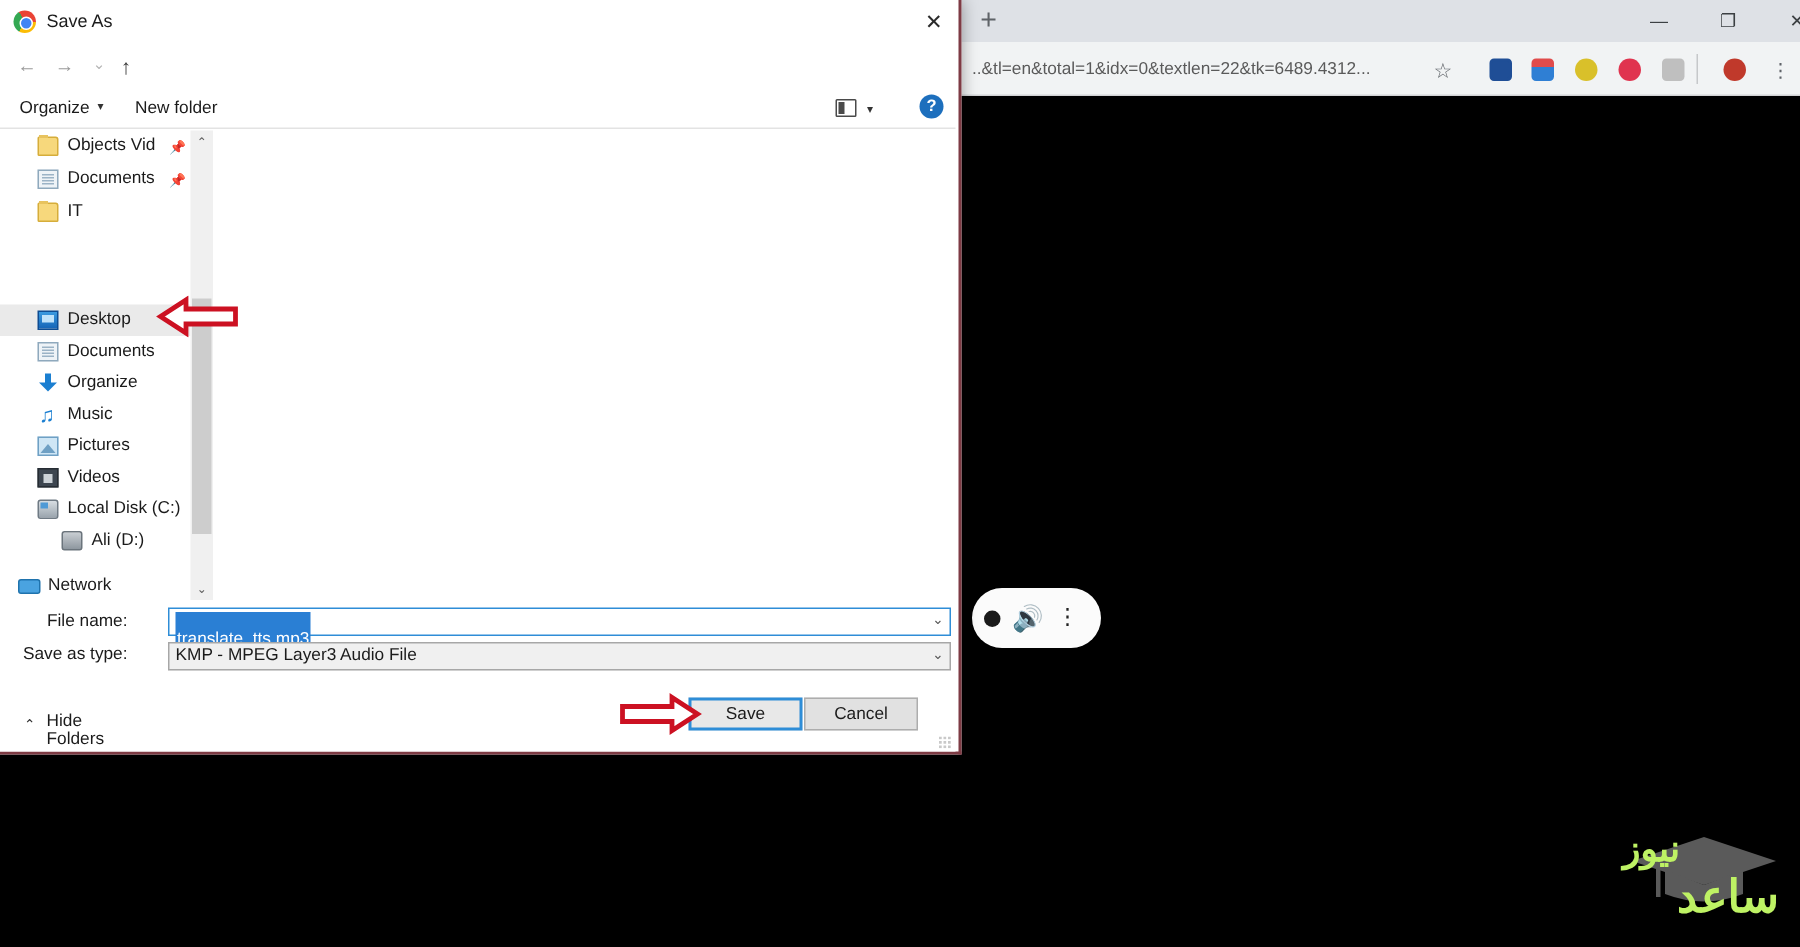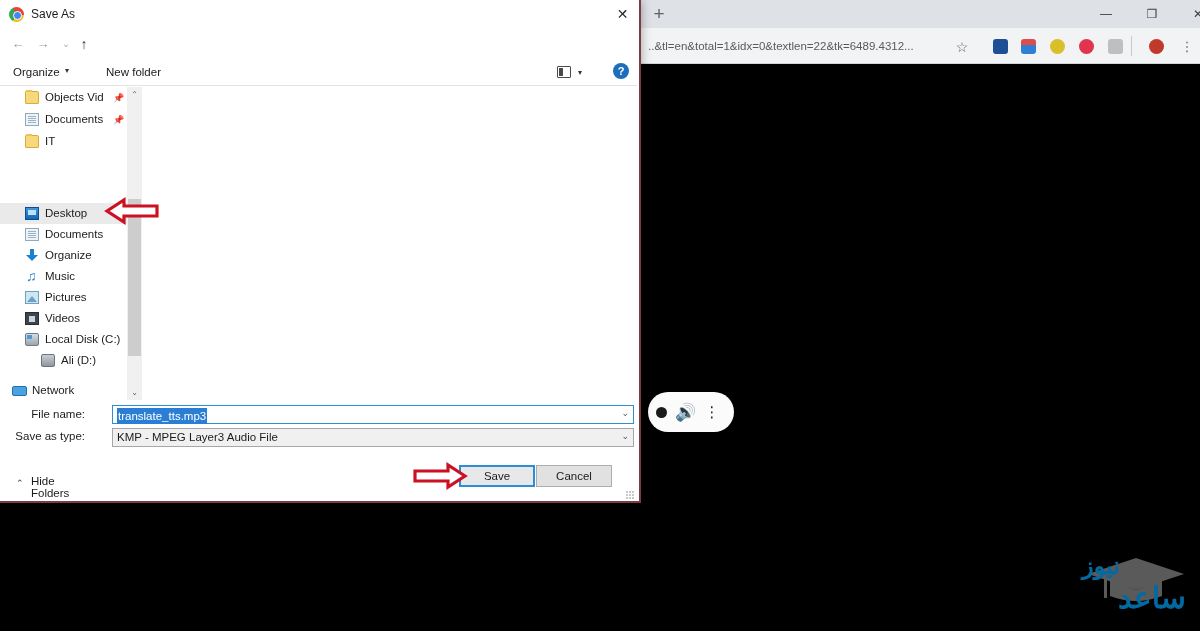--- a/index.html
+++ b/index.html
@@ -63,21 +63,21 @@
     background: #fbfbfb; box-shadow: 0 1px 4px rgba(0,0,0,.5);
     display: flex; align-items: center; padding: 0 8px; gap: 8px;
   }
   .mp-dot { width: 11px; height: 11px; border-radius: 50%; background: #1a1a1a; flex:0 0 auto;}
   .mp-spk { font-size: 17px; color: #111; line-height: 1; flex:0 0 auto;}
   .mp-dots { font-size: 15px; color: #222; line-height: .8; flex:0 0 auto; letter-spacing:0; }
 
   
   #watermark {
     position: absolute; left: 1012px; top: 552px; width: 180px; height: 74px;
-    color: #0369a1;
+    color: #bef264;
     text-align: center;
   }
   .wm-cap { position:absolute; right: 4px; top: 2px; }
   .wm-l1 { position:absolute; right: 72px; top: 0px; font-size: 24px; font-weight: 700; }
   .wm-l2 { position:absolute; right: 6px; top: 28px; font-size: 30px; font-weight: 700; }
 
   
   #dialog {
     position: absolute; left: 0; top: 0; width: 641px; height: 503px;
     background: #ffffff;
@@ -147,21 +147,21 @@
   
   .cmdbar {
     position:absolute; left:0; top:58px; width:637px; height:28px;
     background:#fff; border-bottom:1px solid #e3e3e3;
   }
   .cmd-item {
     position:absolute; top:5px; font-size:11.5px; color:#1b1b1b; height:18px; line-height:18px;
   }
   .cmd-organize { left:13px; }
   .cmd-org-chev { position:absolute; left:65px; top:8px; font-size:8px; color:#333; }
-  .cmd-newfolder { left:106px; }
+  .cmd-newfolder { left:90px; }
   .view-ico {
     position:absolute; left:557px; top:8px; width:14px; height:12px;
     border:1.3px solid #4a4a4a; border-radius:1px;
   }
   .view-ico::after{content:"";position:absolute;left:1px;top:1px;width:4px;height:8px;background:#4a4a4a;}
   .view-chev { position:absolute; left:578px; top:10px; font-size:8px; color:#333; }
   .help-ico {
     position:absolute; left:613px; top:5px; width:16px; height:16px; border-radius:50%;
     background:#1d6fbd; color:#fff; font-size:11px; font-weight:700;
     text-align:center; line-height:16px;
@@ -220,21 +220,21 @@
   }
   .lbl { position:absolute; font-size:11.5px; color:#1b1b1b; text-align:right; width:110px; }
   .lbl-name { left:-25px; top:408px; }
   .lbl-type { left:-25px; top:430px; }
   .fld {
     position:absolute; left:112px; height:19px; border:1px solid #a7a7a7; background:#fff;
   }
   .fld-name { top:405px; width:522px; border-color:#2e8dd7; }
   .fld-type { top:428px; width:522px; background:#f0f0f0; }
   .fld-text { position:absolute; left:4px; top:2px; font-size:11.5px; color:#1b1b1b; }
-  .fld-text.selected { background:#2a7fd4; color:#fff; padding:2px 1px; }
+  .fld-text.selected { background:#2a7fd4; color:#fff; padding:12px 1px; }
   .fld-chev { position:absolute; right:4px; top:2px; font-size:9px; color:#555; }
 
   .footerbar {
     position:absolute; left:0; top:461px; width:637px; height:40px; background:#fff;
   }
   .hide-folders {
     position:absolute; left:13px; top:8px; font-size:11.5px; color:#1b1b1b;
   }
   .hf-chev { position:absolute; left:3px; top:9px; font-size:9px; color:#333; }
   .hf-lbl { position:absolute; left:18px; top:6px; }

